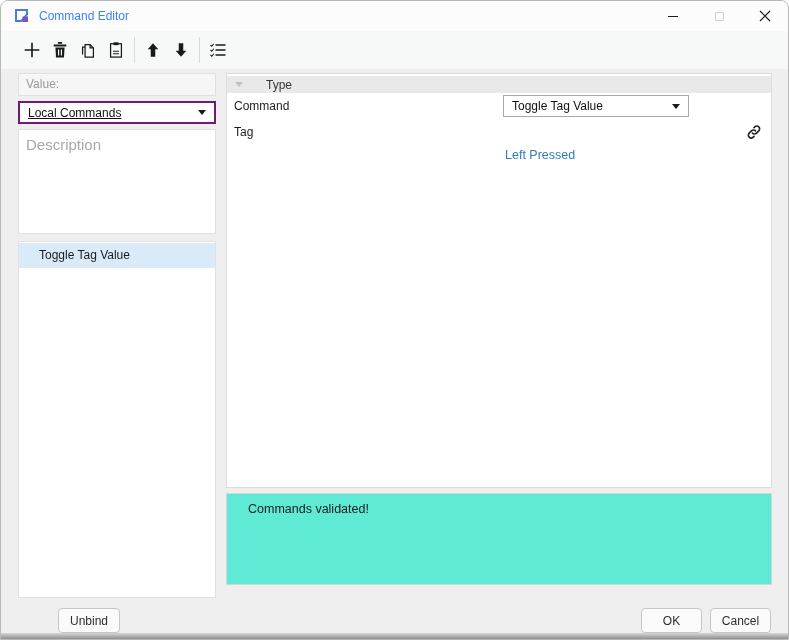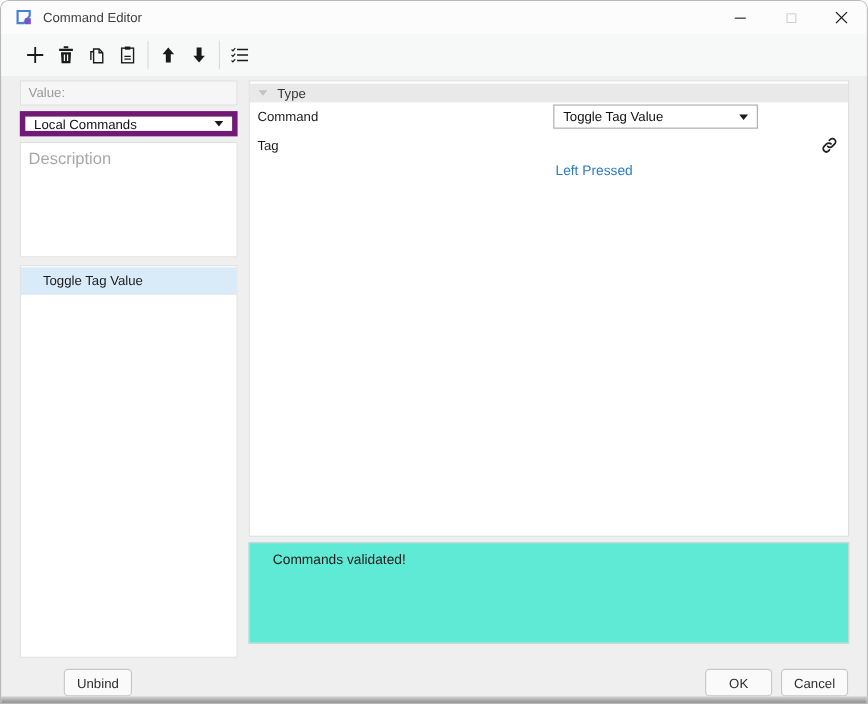--- a/index.html
+++ b/index.html
@@ -8,40 +8,40 @@
     position:relative; width:789px; height:640px;
     font-family:"Liberation Sans", sans-serif;
     background:#efefef;
     border:1px solid #b8b8b8;
     border-radius:8px 8px 0 0;
     overflow:hidden;
   }
   
   .titlebar { position:absolute; top:0; left:0; right:0; height:30px; background:#fcfcfc; }
   .app-icon { position:absolute; left:13px; top:7px; width:16px; height:16px; }
-  .title { position:absolute; left:38px; top:8px; font-size:12px; color:#404040;text-align:right; }
+  .title { position:absolute; left:38px; top:8px; font-size:12px; color:#3b82f6;text-align:right; }
   .win-controls { position:absolute; right:0; top:0; height:30px; display:flex; }
   .winbtn { width:46px; height:30px; background:none; border:none; display:flex; align-items:center; justify-content:center; padding:0; cursor:default; }
   .min-dash { width:10px; height:1px; background:#1a1a1a; }
   .max-box { width:9px; height:9px; border:1px solid #cfcfcf; border-radius:1px; }
   
   .toolbar { position:absolute; top:30px; left:0; right:0; height:38px; background:#f7f8f8; display:flex; align-items:center; padding-left:17px; }
   .tbtn { width:28px; height:28px; background:none; border:none; display:flex; align-items:center; justify-content:center; padding:0; }
   .tsep { width:1px; height:26px; background:#dadada; margin:0 4px; }
   
   .local-field { position:absolute; left:17px; top:72px; width:198px; height:23px; background:#f6f6f6; border:1px solid #e0e0e0; color:#9a9a9a; font-size:12px; line-height:21px; padding-left:7px; }
-  .scope-select { position:absolute; left:17px; top:100px; width:198px; height:23px; background:#fff; border:5px solid #701a75; font-size:12px; color:#111; display:flex; align-items:center; justify-content:space-between; padding:0 8px; }
+  .scope-select { position:absolute; left:17px; top:100px; width:198px; height:23px; background:#fff; border:2px solid #701a75; font-size:12px; color:#111; display:flex; align-items:center; justify-content:space-between; padding:0 8px;text-decoration:underline; }
   .caret-down { width:0; height:0; border-left:4px solid transparent; border-right:4px solid transparent; border-top:5px solid #1a1a1a; }
   .desc-box { position:absolute; left:17px; top:128px; width:198px; height:105px; background:#fff; border:1px solid #e0e0e0; padding:6px 7px; font-size:15px; color:#a8a8a8; }
   .cmd-list { position:absolute; left:17px; top:240px; width:198px; height:357px; background:#fff; border:1px solid #e0e0e0; }
   .cmd-item { height:25px; line-height:25px; padding-left:20px; font-size:12px; color:#1c1c1c; }
   .cmd-item.selected { background:#d9eaf8; margin-top:1px; }
   
   .props { position:absolute; left:225px; top:72px; width:546px; height:415px; background:#fff; border:1px solid #dcdcdc; padding-top:2px; }
-  .sect-header { height:17px; background:#e9e9e9; display:flex; align-items:center; padding-left:8px; font-size:12px; color:#363636; }
+  .sect-header { height:17px; background:#e9e9e9; display:flex; align-items:center; padding-left:8px; font-size:12px; color:#363636;gap:14px; }
   .tri { width:0; height:0; border-left:4px solid transparent; border-right:4px solid transparent; border-top:5px solid #c2c2c2; margin-right:9px; }
   .prop-row { position:relative; height:26px; display:flex; align-items:center; padding-left:7px; font-size:12px; color:#1c1c1c; }
   .dropdown { position:absolute; left:276px; top:2px; width:186px; height:22px; border:1px solid #a9a9a9; background:#fff; display:flex; align-items:center; justify-content:space-between; padding:0 8px; font-size:12px; color:#111; }
   .tag-link { position:absolute; left:278px; top:5px; color:#2e7dbd; font-size:12.5px; text-decoration:none; cursor:pointer;margin-top:24px; }
   .link-icon { position:absolute; right:8px; top:4px; width:18px; height:18px; }
   
   .validation-box { position:absolute; left:225px; top:492px; width:546px; height:92px; background:#5eead4; border:1px solid #d5d5d5; padding:8px 21px; font-size:12.5px; color:#202020; }
   
   .btn { position:absolute; top:607px; height:25px; background:#fafafa; border:1px solid #c6c6c6; border-radius:4px; font-size:12px; color:#2e2e2e; font-family:"Liberation Sans",sans-serif; }
   .btn-unbind { left:17px; width:62px;margin-left:40px; }

